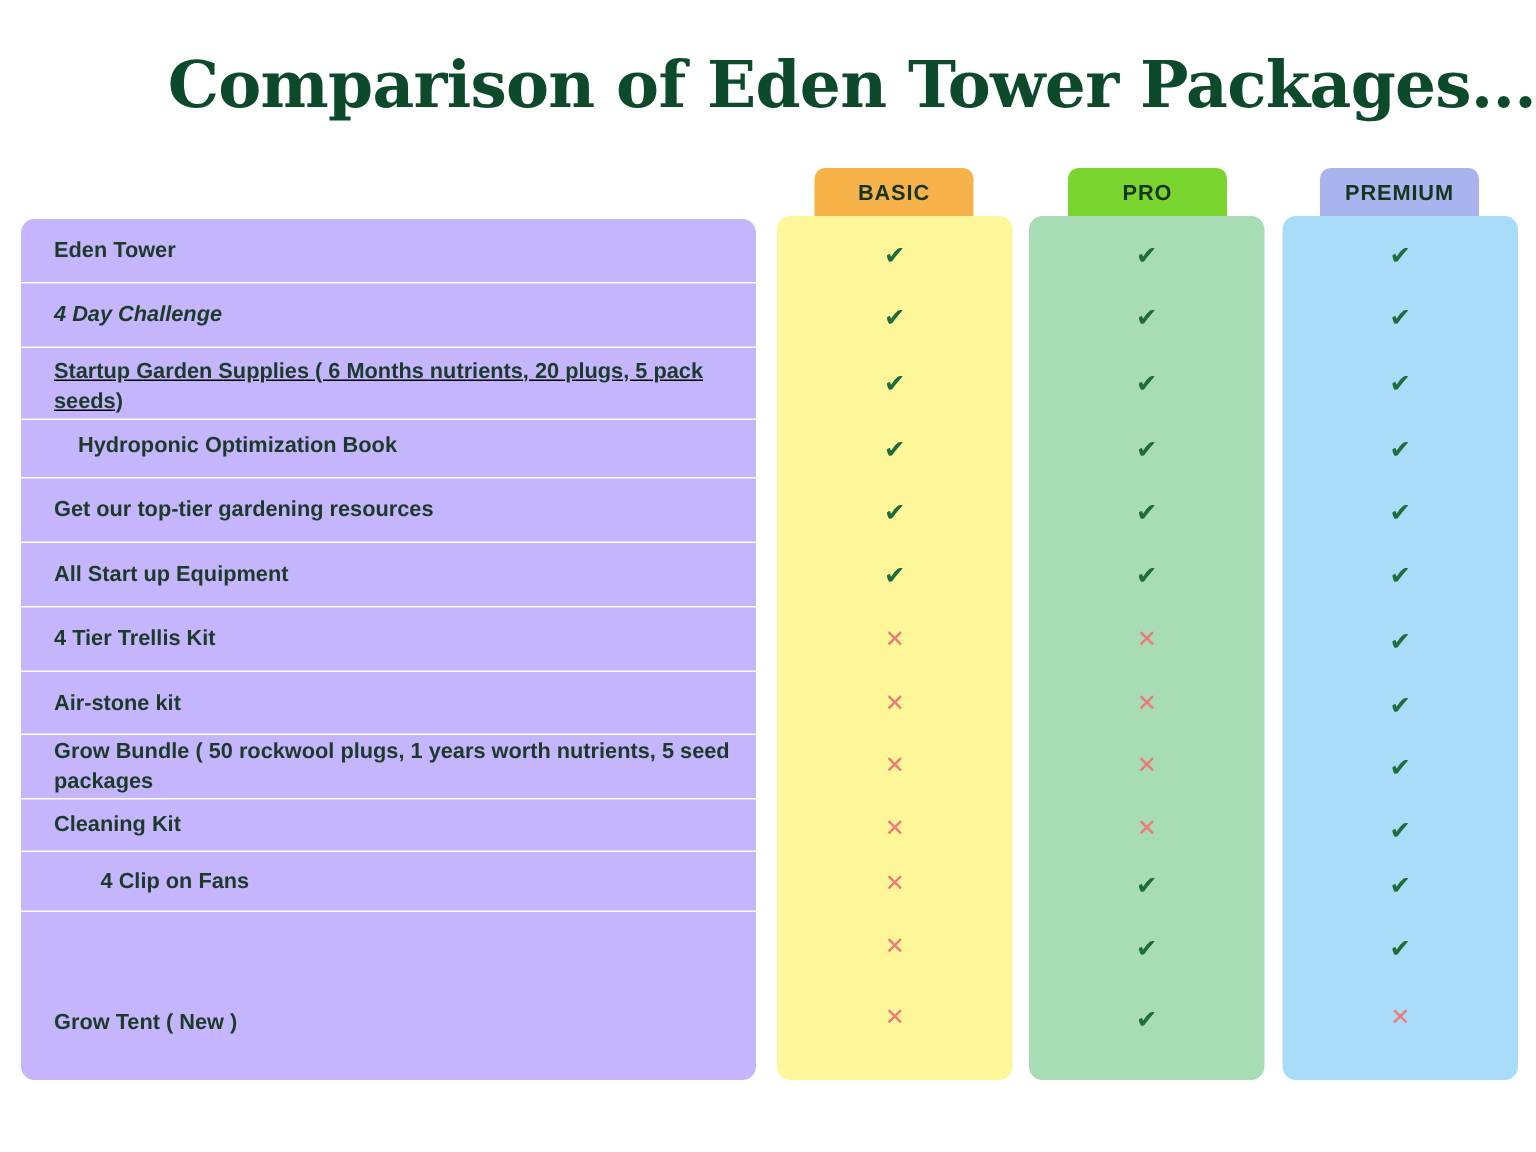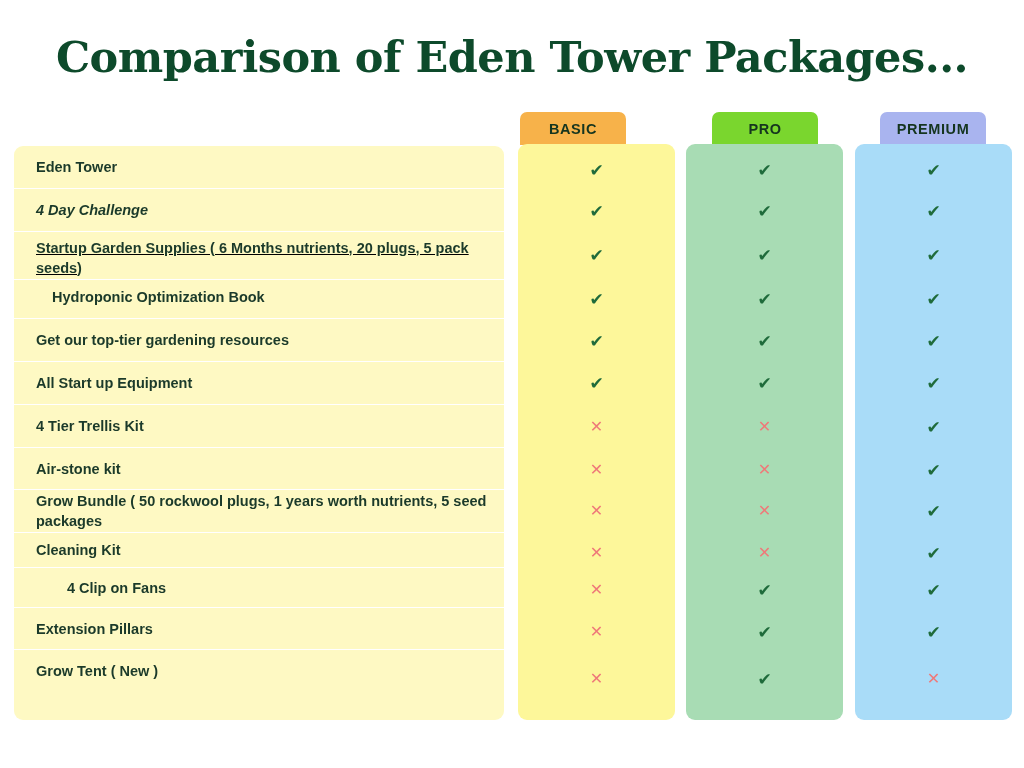--- a/index.html
+++ b/index.html
@@ -13,21 +13,21 @@
     font-family: "Liberation Sans", sans-serif;
     overflow: hidden;
     position: relative;
   }
 
   #page-title {
     position: absolute;
     top: 32px;
     left: 0;
     width: 1024px;
-    text-align: center;
+    text-align: right;
     font-family: "DejaVu Serif", serif;
     font-weight: bold;
     font-size: 43px;
     letter-spacing: -0.5px;
     color: #0d4a2b;
   }
 
   
   .col-head {
     position: absolute;
@@ -35,21 +35,21 @@
     height: 33px;
     border-radius: 7px 7px 0 0;
     display: flex;
     align-items: center;
     justify-content: center;
     font-size: 14.5px;
     font-weight: bold;
     letter-spacing: 0.6px;
     color: #15351f;
   }
-  #head-basic   { left: 520px; width: 106px; background: #f7b24a; }
+  #head-basic   { left: 543px; width: 106px; background: #f7b24a; }
   #head-pro     { left: 712px; width: 106px; background: #7ad62e; align-items: center; }
   #head-premium { left: 880px; width: 106px; background: #a9b4ef; }
 
   
   .col-body {
     position: absolute;
     top: 144px;
     width: 157px;
     height: 576px;
     border-radius: 9px;
@@ -58,21 +58,21 @@
   #col-pro     { left: 686px; background: #a8dcb4; }
   #col-premium { left: 855px; background: #a9dcf8; }
 
   
   #feature-col {
     position: absolute;
     top: 146px;
     left: 14px;
     width: 490px;
     height: 574px;
-    background: #fef9c3;
+    background: #c4b5fd;
     border-radius: 9px;
   }
   .feature-row {
     position: absolute;
     left: 0;
     width: 490px;
     box-sizing: border-box;
     display: flex;
     align-items: center;
     border-bottom: 1.6px solid #ffffff;
@@ -148,24 +148,21 @@
     </div>
     <div class="feature-row" style="top: 344px; height: 43px;">
       <div class="feature-label">Grow Bundle ( 50 rockwool plugs, 1 years worth nutrients, 5 seed packages</div>
     </div>
     <div class="feature-row" style="top: 387px; height: 35px;">
       <div class="feature-label">Cleaning Kit</div>
     </div>
     <div class="feature-row" style="top: 422px; height: 40px; padding-left: 31px;">
       <div class="feature-label">4 Clip on Fans</div>
     </div>
-    <div class="feature-row" style="top: 462px; height: 42px;">
-      <div class="feature-label">Extension Pillars</div>
-    </div>
-    <div class="feature-row" style="top: 504px; height: 42px;">
+    <div class="feature-row" style="top: 504px; height: 42px; align-items: flex-end;">
       <div class="feature-label">Grow Tent ( New )</div>
     </div>
   </div>
 
 <div id="rows-layer">
     <div class="mark mark-basic check" style="top: 162px;">✔</div>
     <div class="mark mark-pro check" style="top: 162px;">✔</div>
     <div class="mark mark-premium check" style="top: 162px;">✔</div>
     <div class="mark mark-basic check" style="top: 203px;">✔</div>
     <div class="mark mark-pro check" style="top: 203px;">✔</div>

